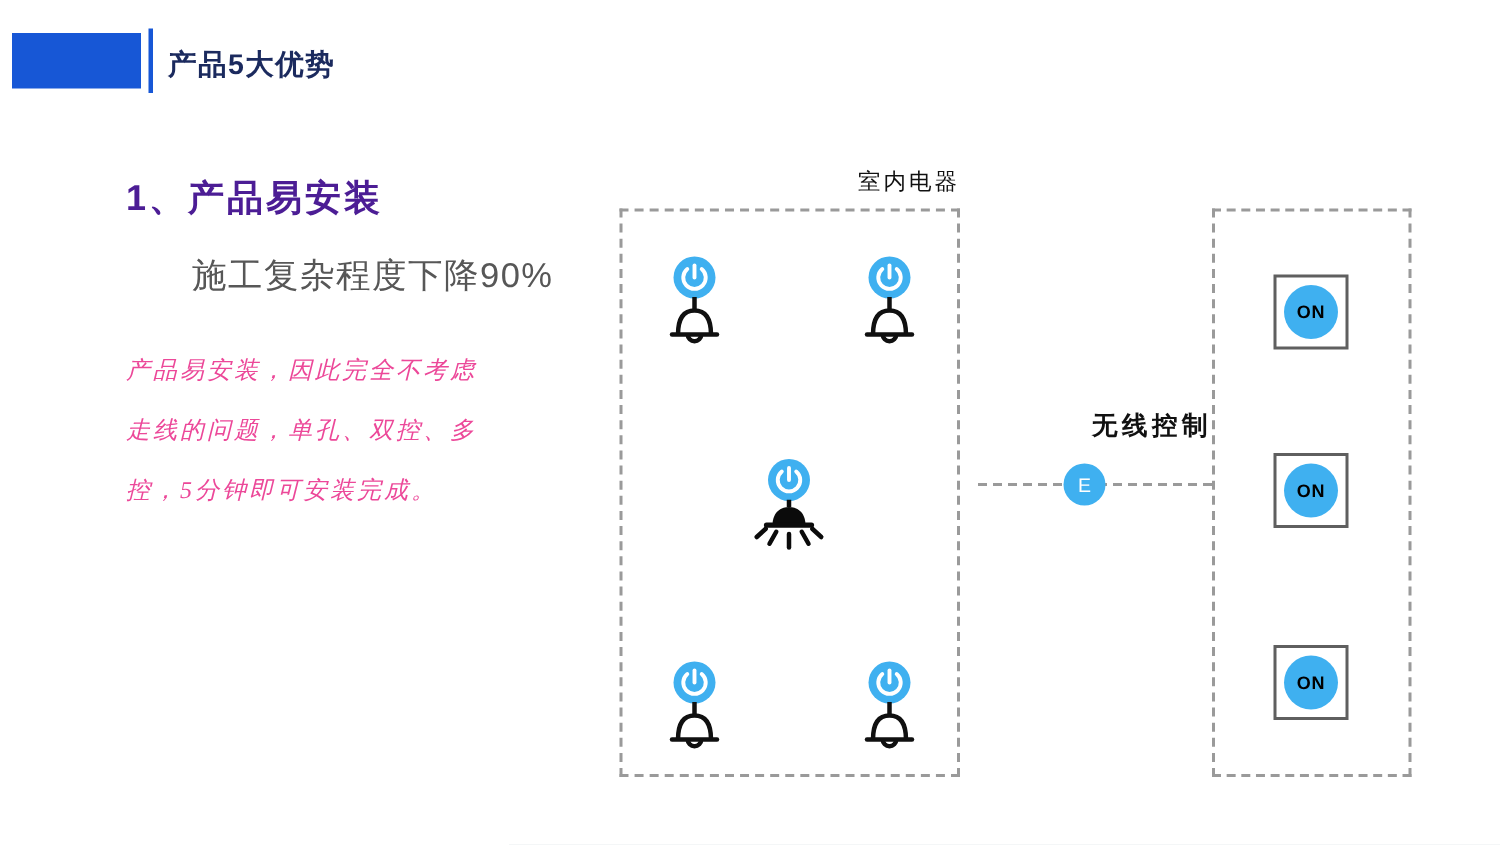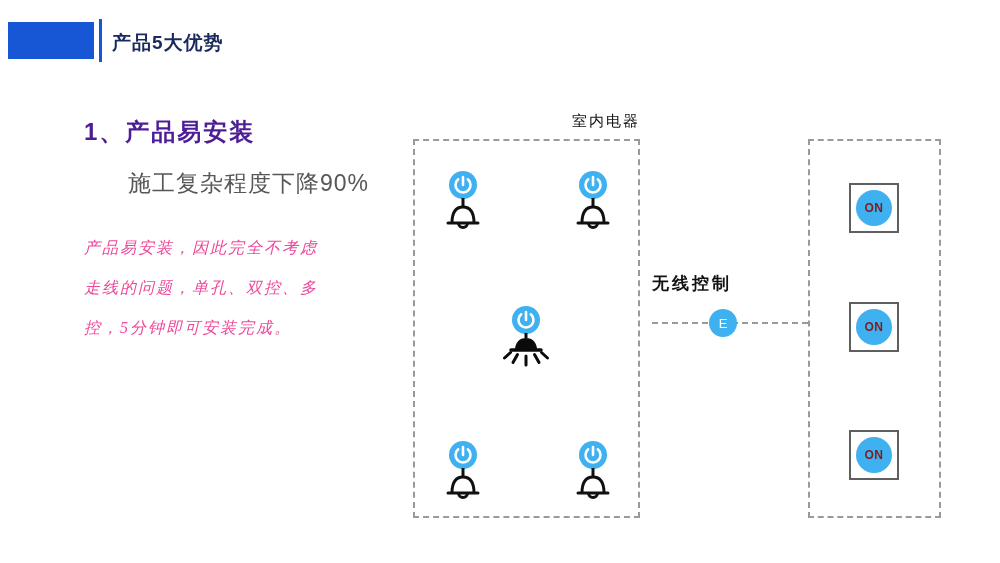--- a/index.html
+++ b/index.html
@@ -38,40 +38,40 @@
   .lamp-1 { left:441px; top:170px; }
   .lamp-2 { left:571px; top:170px; }
   .lamp-3 { left:441px; top:440px; }
   .lamp-4 { left:571px; top:440px; }
   .center-light { left:504px; top:305px; }
   .icon-stack svg { display:block; }
   .power-svg { margin-bottom:-2px; }
 
   
   .link-line { position:absolute; left:652px; top:322px; width:156px; border-top:2px dashed #9a9a9a; }
-  .link-label { position:absolute; left:652px; top:272px; width:156px; text-align:left; font-size:17px; font-weight:600; color:#111; letter-spacing:3px; }
+  .link-label { position:absolute; left:652px; top:272px; width:156px; text-align:right; font-size:17px; font-weight:600; color:#111; letter-spacing:3px; }
   .node-e {
     position:absolute; left:709px; top:309px; width:28px; height:28px;
     background:#3fb0f0; color:#fff; border-radius:50%;
     display:flex; align-items:center; justify-content:center;
     font-size:13px; font-weight:400;
   }
 
   
   .switch-item {
     position:absolute; left:849px; width:50px; height:50px;
     border:2px solid #5f5f5f; background:#fff;
     display:flex; align-items:center; justify-content:center;
   }
   .switch-1 { top:183px; }
   .switch-2 { top:302px; }
   .switch-3 { top:430px; }
   .on-circle {
     width:36px; height:36px; border-radius:50%; background:#3fb0f0;
-    color:#7f1d1d; display:flex; align-items:center; justify-content:center;
+    color:#000000; display:flex; align-items:center; justify-content:center;
     font-size:12px; font-weight:700; letter-spacing:0.5px;
   }
 </style>
 </head>
 <body>
 
 <div class="slide">
 
   <div class="header-bar"></div>
   <div class="header-divider"></div>

